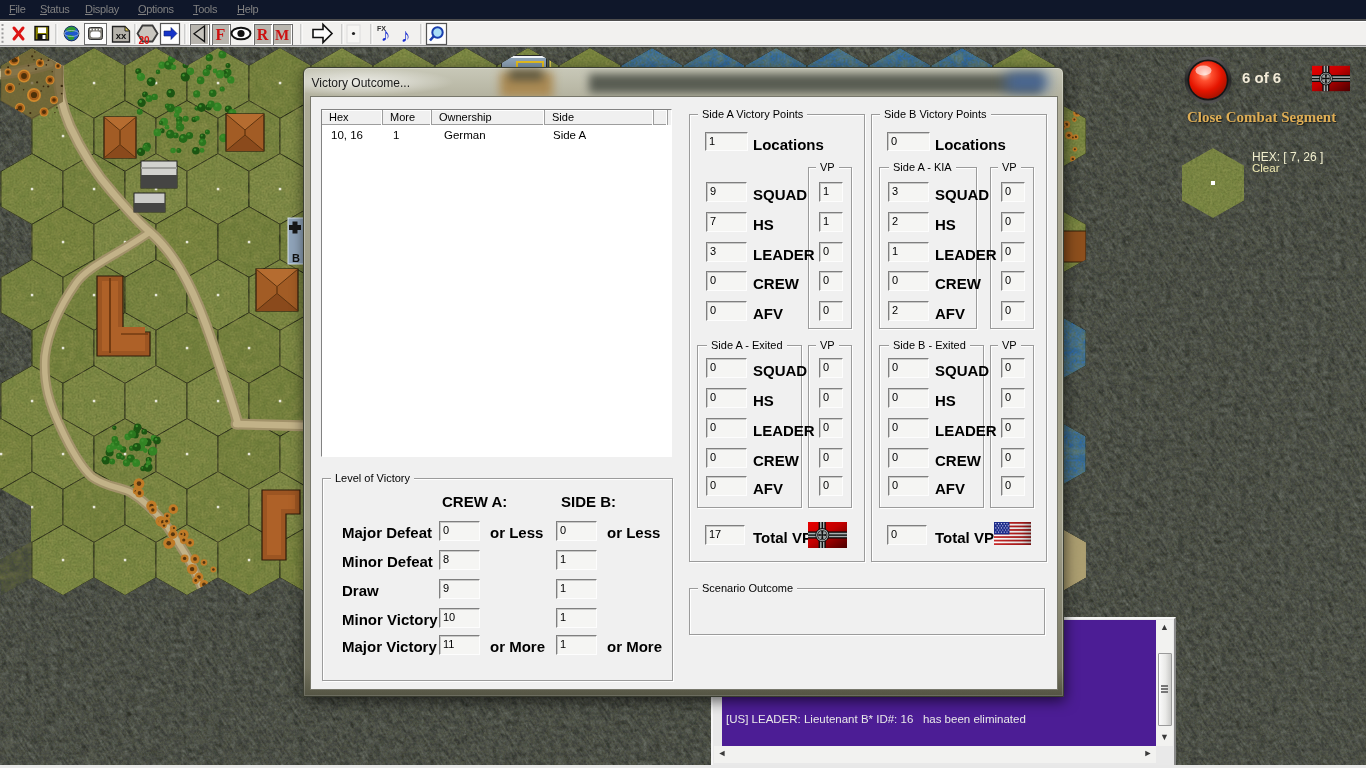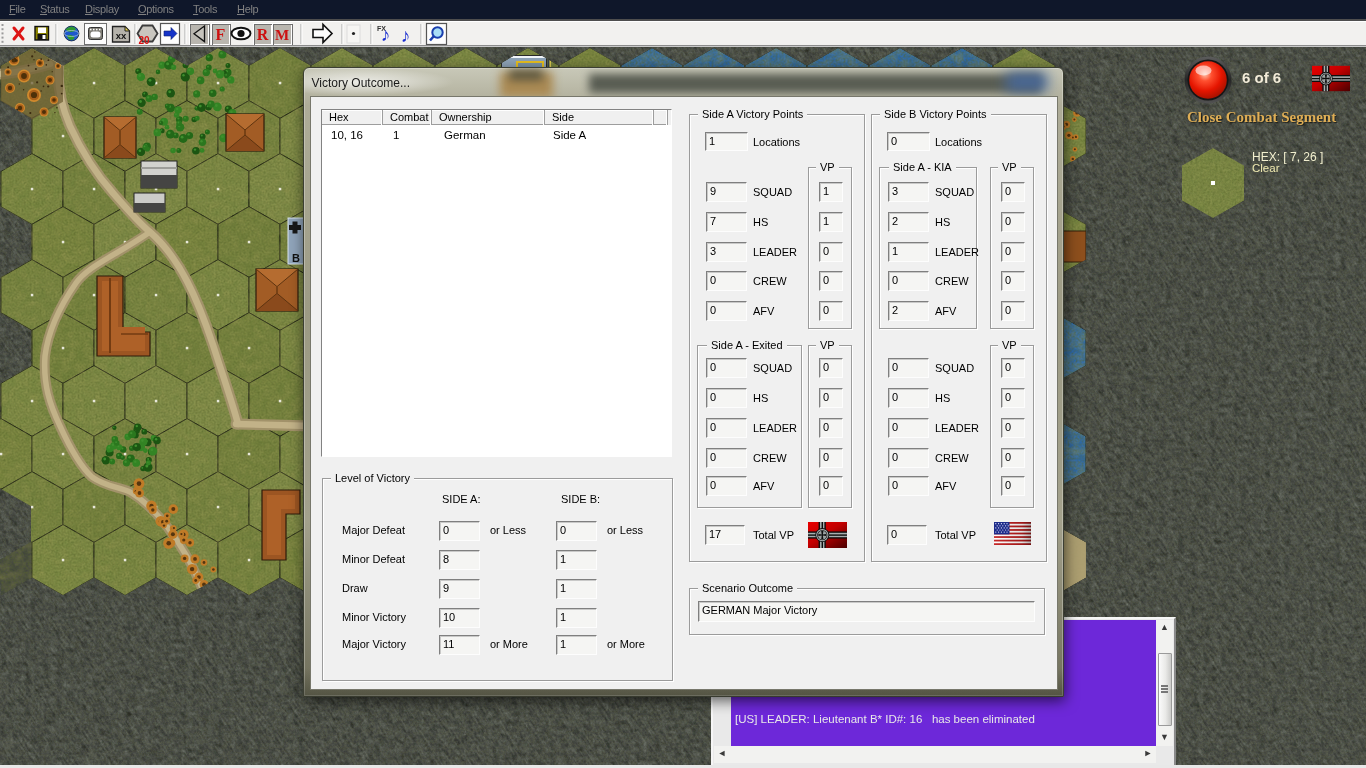--- a/index.html
+++ b/index.html
@@ -27,31 +27,31 @@
 
 .lbox { position:absolute; left:10px; top:12px; width:351px; height:348px; background:#fff;
   border:1px solid; border-color:#828282 #fff #fff #828282; }
 .lhead { position:absolute; left:0; top:0; width:349px; height:15px; background:#f0f0f0; }
 .hcell { position:absolute; top:0; height:15px; border-right:1px solid #9d9d9d; box-shadow:inset -1px 0 0 #fff, inset 0 -1px 0 #9d9d9d, inset 0 1px 0 #fff; }
 .hcell span { position:absolute; left:7px; top:1px; font-size:11px; color:#000; }
 .lrow span { position:absolute; top:19px; font-size:11.5px; color:#000; }
 
 .grp { position:absolute; border:1px solid #9b9b9b; box-shadow:1px 1px 0 #fff, inset 1px 1px 0 #fff; }
 .glab { position:absolute; top:-7px; font-size:11px; color:#000; background:#f0f0f0; padding:0 4px; white-space:nowrap; }
-.lb { position:absolute; font-size:11px; color:#000; white-space:nowrap; }
+.lb { position:absolute; font-size:15px; color:#000; white-space:nowrap;font-weight:bold; }
 .fld { position:absolute; background:#f5f5f3; border:1px solid; border-color:#7f7f7f #fdfdfd #fdfdfd #7f7f7f;
    box-shadow:inset 1px 1px 0 rgba(120,120,120,0.35); }
 .fld span { position:absolute; left:3px; top:2px; font-size:11px; color:#000; }
 .okbtn { position:absolute; left:389px; top:564px; width:345px; height:21px; background:#f0f0f0;
    border:1px solid #6e6e6e; box-shadow:inset 1px 1px 0 #fff, inset -1px -1px 0 #9d9d9d;
    font-size:12px; color:#000; text-align:center; line-height:19px; }
 
 #msgwin { position:absolute; left:711px; top:617px; width:465px; height:150px; background:#e9e9e9;
    border:2px solid; border-color:#f6f6f6 #8a8a8a #8a8a8a #f6f6f6; }
-#msgdark { position:absolute; left:18px; top:1px; width:442px; height:126px; background:#6d28d9; }
+#msgdark { position:absolute; left:9px; top:1px; width:442px; height:126px; background:#4c1d95; }
 #msgtext { position:absolute; left:4px; top:93px; font-size:11.5px; color:#e8e8e8; white-space:pre; }
 #vscroll { position:absolute; left:443px; top:1px; width:17px; height:126px; background:#f2f2f0; }
 #hscroll { position:absolute; left:1px; top:127px; width:442px; height:17px; background:#f2f2f0; }
 .sbtn { position:absolute; color:#3a3a3a; font-size:9px; text-align:center; }
 #thumb { position:absolute; left:1.5px; top:33px; width:14px; height:73px; background:linear-gradient(90deg,#fbfbfb,#e9e9e7 55%,#c9c9c7); border:1px solid #9a9a9a; border-radius:1px; }
 #thumb div { margin:31px 2.5px 0 2.5px; height:1.5px; background:#777; box-shadow:0 3px 0 #777, 0 6px 0 #777; }
 
 .rp { position:absolute; white-space:nowrap; }
 #sixof { left:1242px; top:69px; font-size:15px; font-weight:bold; color:#f3ecd9; }
 #ccs { left:1187px; top:109px; font-size:15px; font-weight:bold; font-family:"Liberation Serif",serif; color:#dfae55; text-shadow:1px 1px 1px rgba(0,0,0,0.6); }
@@ -1078,21 +1078,21 @@
     </div>
   <div id="dtitle">Victory Outcome...</div>
   <div id="dlgband"></div>
     <div id="client">
       <div class="lbox">
         <div class="lhead">
           <div class="hcell" style="left:0;width:61px">
             <span>Hex</span>
           </div>
           <div class="hcell" style="left:61px;width:49px">
-            <span>Combat</span>
+            <span>More</span>
           </div>
           <div class="hcell" style="left:110px;width:113px">
             <span>Ownership</span>
           </div>
           <div class="hcell" style="left:223px;width:109px">
             <span>Side</span>
           </div>
           <div class="hcell" style="left:332px;width:14px">
             <span></span>
           </div>
@@ -1100,21 +1100,21 @@
         <div class="lrow">
           <span style="left:9px">10, 16</span>
           <span style="left:71px">1</span>
           <span style="left:122px">German</span>
           <span style="left:231px">Side A</span>
         </div>
       </div>
       <div class="grp" style="left:11px;top:381px;width:351px;height:203px;">
         <span class="glab" style="left:8px">Level of Victory</span>
       </div>
-      <div class="lb" style="left:131px;top:396px;">SIDE A:</div>
+      <div class="lb" style="left:131px;top:396px;">CREW A:</div>
       <div class="lb" style="left:250px;top:396px;">SIDE B:</div>
       <div class="lb" style="left:31px;top:427px;">Major Defeat</div>
       <div class="fld" style="left:128px;top:424px;width:41px;height:20px;">
         <span>0</span>
       </div>
       <div class="lb" style="left:179px;top:427px;">or Less</div>
       <div class="fld" style="left:245px;top:424px;width:41px;height:20px;">
         <span>0</span>
       </div>
       <div class="lb" style="left:296px;top:427px;">or Less</div>
@@ -1299,20 +1299,23 @@
       <div class="lb" style="left:624px;top:178px;">CREW</div>
       <div class="fld" style="left:690px;top:174px;width:24px;height:20px;">
         <span>0</span>
       </div>
       <div class="fld" style="left:577px;top:204px;width:41px;height:20px;">
         <span>2</span>
       </div>
       <div class="lb" style="left:624px;top:208px;">AFV</div>
       <div class="fld" style="left:690px;top:204px;width:24px;height:20px;">
         <span>0</span>
+      </div>
+      <div class="grp" style="left:568px;top:248px;width:105px;height:163px;">
+        <span class="glab" style="left:9px">Side B - Exited</span>
       </div>
       <div class="grp" style="left:679px;top:248px;width:44px;height:163px;">
         <span class="glab" style="left:7px">VP</span>
       </div>
       <div class="fld" style="left:577px;top:261px;width:41px;height:20px;">
         <span>0</span>
       </div>
       <div class="lb" style="left:624px;top:265px;">SQUAD</div>
       <div class="fld" style="left:690px;top:261px;width:24px;height:20px;">
         <span>0</span>
@@ -1396,18 +1399,15 @@
 <circle cx="1.8" cy="10.1" r="0.62"></circle>
             <circle cx="4.6" cy="10.1" r="0.62"></circle>
             <circle cx="7.4" cy="10.1" r="0.62"></circle>
             <circle cx="10.2" cy="10.1" r="0.62"></circle>
             <circle cx="13" cy="10.1" r="0.62"></circle>
 </g>
 </svg></div>
       <div class="grp" style="left:378px;top:491px;width:356px;height:47px;">
         <span class="glab" style="left:8px">Scenario Outcome</span>
       </div>
-      <div class="fld" style="left:387px;top:504px;width:337px;height:21px;">
-        <span>GERMAN Major Victory</span>
-      </div>
     </div>
 </div>
 <div id="botstrip"></div>
 
 </body></html>

